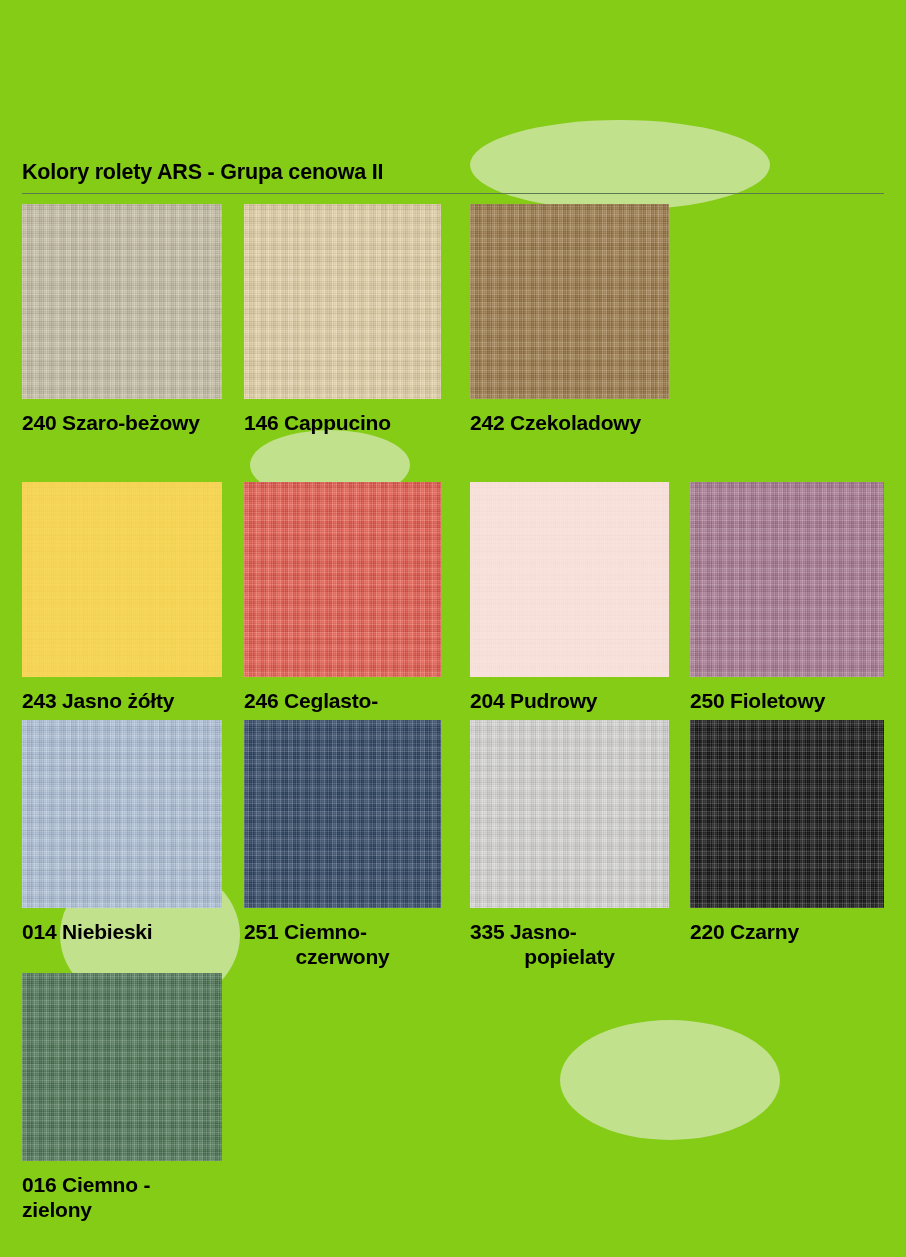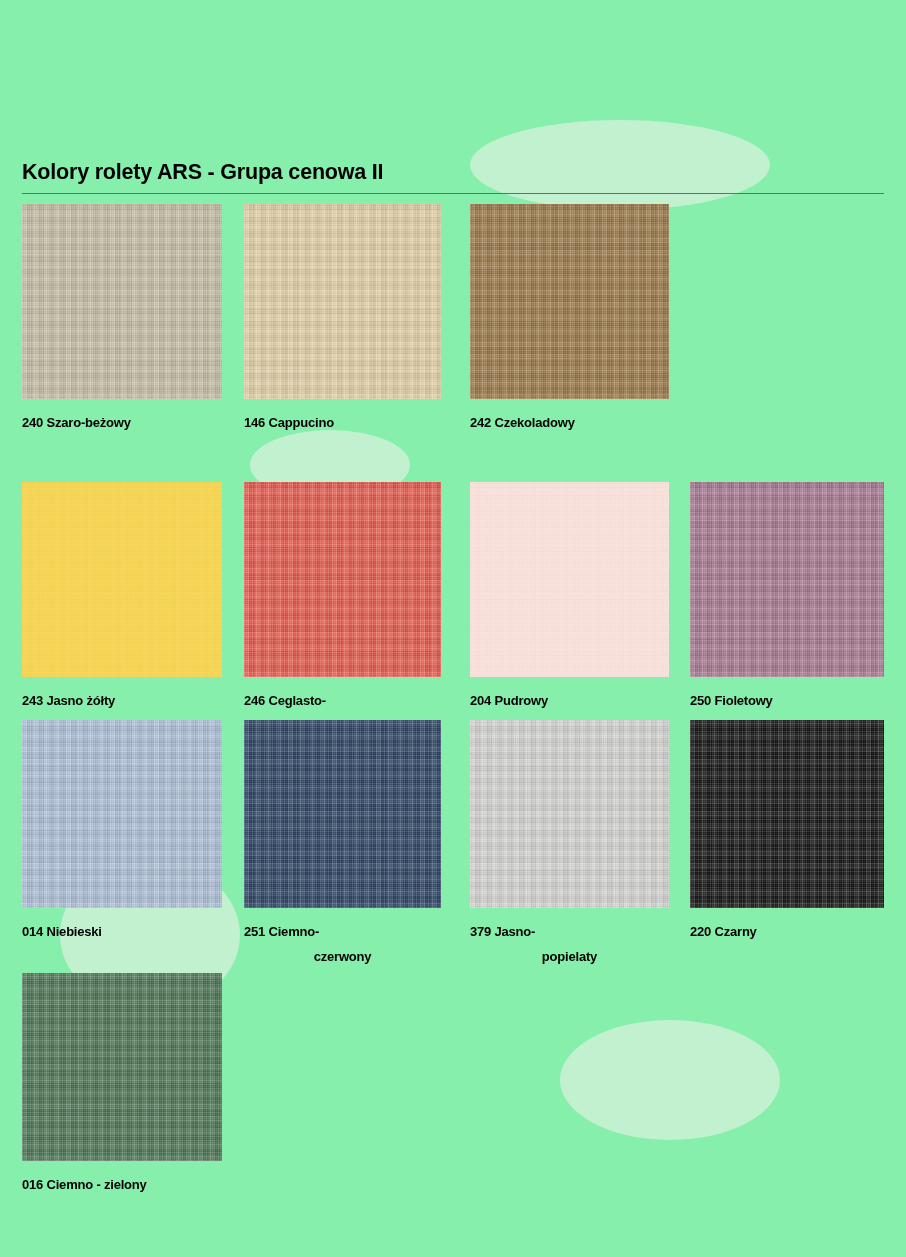--- a/index.html
+++ b/index.html
@@ -15,21 +15,21 @@
     overflow: hidden;
     position: relative;
   }
 
   .page {
     position: absolute;
     left: 0;
     top: 0;
     width: 906px;
     height: 1257px;
-    background: #86efac;
+    background: #84cc16;
   }
 
   
   .wm {
     position: absolute;
     border-radius: 50%;
     background: #f4f2ee;
     opacity: .55;
     pointer-events: none;
   }
@@ -121,21 +121,21 @@
     pointer-events: none;
   }
   
   .swatch.smooth::before { opacity: .20; }
   .swatch.smooth::after  { opacity: .12; }
   
   .swatch.coarse::after { opacity: 1; }
 
   .label {
     margin-top: 11px;
-    font-size: 13px;
+    font-size: 21px;
     font-weight: bold;
     line-height: 25px;
     letter-spacing: -0.2px;
     color: #000000;
   }
   .label .ln2 {
     display: block;
     text-align: center;
   }
 </style>
@@ -192,21 +192,21 @@
       <div class="cell col-0">
         <div class="swatch" style="height: 188px; background-color: rgb(173, 192, 216);"></div>
         <div class="label">014 Niebieski</div>
       </div>
       <div class="cell col-1">
         <div class="swatch" style="height: 188px; background-color: rgb(45, 68, 99);"></div>
         <div class="label"><span>251 Ciemno-</span><span class="ln2">czerwony</span></div>
       </div>
       <div class="cell col-2">
         <div class="swatch" style="height: 188px; background-color: rgb(213, 212, 210);"></div>
-        <div class="label"><span>379 Jasno-</span><span class="ln2">popielaty</span></div>
+        <div class="label"><span>335 Jasno-</span><span class="ln2">popielaty</span></div>
       </div>
       <div class="cell col-3">
         <div class="swatch coarse" style="height: 188px; background-color: rgb(19, 19, 19);"></div>
         <div class="label">220 Czarny</div>
       </div>
     </div>
 
     <div class="row" style="height:220px">
       <div class="cell col-0">
         <div class="swatch coarse" style="height: 188px; background-color: rgb(75, 117, 83);"></div>

